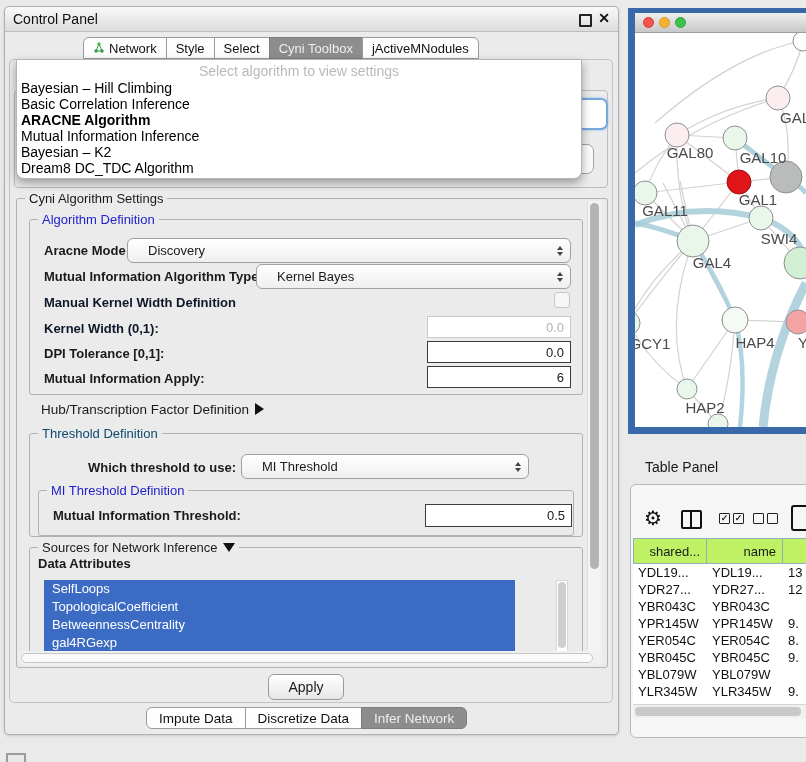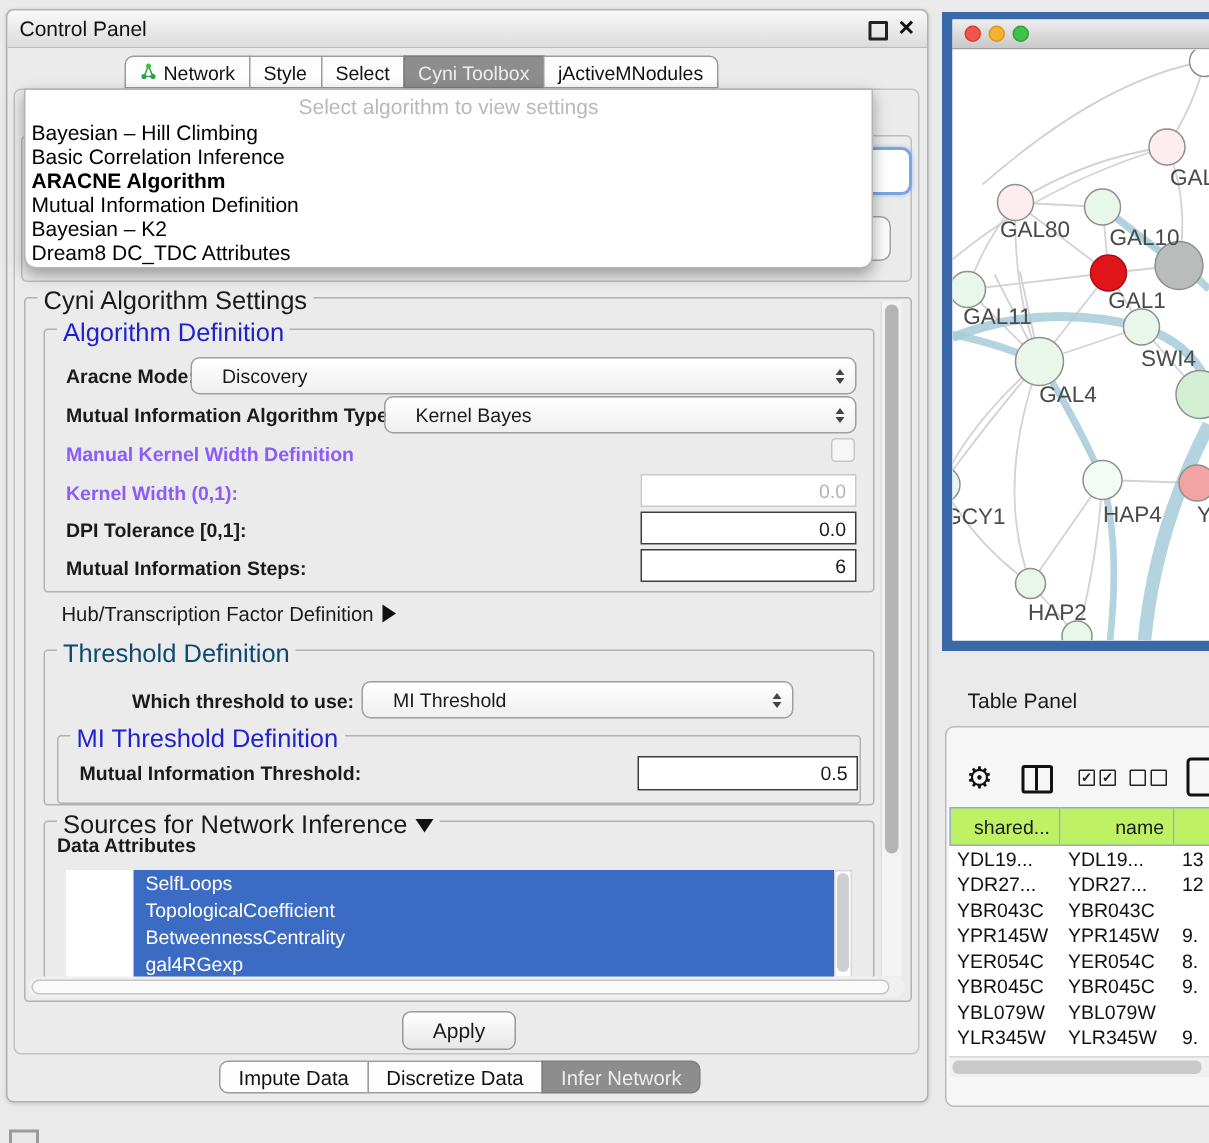--- a/index.html
+++ b/index.html
@@ -32,26 +32,26 @@
                  border:1px solid #a3a3a3;border-radius:7px;z-index:2;}
   
   .algo-dropdown{position:absolute;left:6px;top:-1px;width:564px;height:115px;background:#fff;
                  border:1px solid #b5b5b5;border-radius:0 0 8px 8px;box-shadow:0 4px 10px rgba(0,0,0,.35);
                  z-index:30;padding-top:3px;}
   .dd-placeholder{height:17px;text-align:center;color:#b9b9b9;font-size:14px;line-height:17px;}
   .dd-item{height:16px;line-height:16px;font-size:14px;padding-left:4px;color:#000;}
   .dd-item.bold{font-weight:bold;}
   
   .gbox{position:absolute;border:1px solid #b2b2b2;border-radius:3px;}
-  .legend{position:absolute;top:-8px;left:8px;background:#ebebeb;padding:0 4px;font-size:17px;
+  .legend{position:absolute;top:-8px;left:8px;background:#ebebeb;padding:0 4px;font-size:13px;
           display:flex;align-items:center;gap:5px;white-space:nowrap;}
   .legend.blue{color:#2222cc;}
   .legend.green{color:#0c4a6e;}
   .lbl{position:absolute;font-size:13px;font-weight:bold;white-space:nowrap;}
-  .lbl.dis{color:#8b5cf6;}
+  .lbl.dis{color:#0f172a;}
   .combo{position:absolute;height:25px;background:linear-gradient(#ffffff,#efefef);border:1px solid #a0a0a0;
          border-radius:6px;font-size:13px;display:flex;align-items:center;padding-left:20px;box-sizing:border-box;}
   .spin{position:absolute;right:7px;top:50%;transform:translateY(-50%);display:flex;flex-direction:column;gap:2px;}
   .spin .up{width:0;height:0;border-left:3.5px solid transparent;border-right:3.5px solid transparent;border-bottom:4.5px solid #444;}
   .spin .dn{width:0;height:0;border-left:3.5px solid transparent;border-right:3.5px solid transparent;border-top:4.5px solid #444;}
   .field{position:absolute;height:22px;background:#fff;border:1px solid #3c3c3c;font-size:13px;
          display:flex;align-items:center;justify-content:flex-end;padding:0 6px;box-sizing:border-box;}
   .field.dis{border:1px solid #c9c9c9;color:#b3b3b3;}
   .checkbox{position:absolute;width:14px;height:14px;border:1px solid #c6c6c6;border-radius:3px;background:#f6f6f6;}
   .tri-right{display:inline-block;width:0;height:0;border-top:6px solid transparent;border-bottom:6px solid transparent;border-left:9px solid #111;margin-left:6px;}
@@ -150,23 +150,23 @@
 
       <div class="top-section"></div>
       <div class="focus-combo"></div>
       <div class="partial-combo"></div>
 
       <div class="algo-dropdown">
         <div class="dd-placeholder">Select algorithm to view settings</div>
         <div class="dd-item">Bayesian – Hill Climbing</div>
         <div class="dd-item">Basic Correlation Inference</div>
         <div class="dd-item bold">ARACNE Algorithm</div>
-        <div class="dd-item">Mutual Information Definition</div>
+        <div class="dd-item">Mutual Information Inference</div>
         <div class="dd-item">Bayesian – K2</div>
-        <div class="dd-item">Dream8 DC_TDC Attributes</div>
+        <div class="dd-item">Dream8 DC_TDC Algorithm</div>
       </div>
 
       <div class="gbox" style="left:6px;top:138px;width:590px;height:468px;">
         <span class="legend">Cyni Algorithm Settings</span>
 
         <div class="gbox" style="left:12px;top:20px;width:552px;height:174px;border-radius:3px;">
           <span class="legend blue">Algorithm Definition</span>
 
           <span class="lbl" style="left:14px;top:23px;">Aracne Mode:</span>
           <div class="combo" style="left:97px;top:18px;width:444px;">
@@ -192,21 +192,21 @@
           <span class="lbl dis" style="left:14px;top:101px;">Kernel Width (0,1):</span>
           <div class="field dis" style="left:397px;top:96px;width:144px;">
               <span>0.0</span>
             </div>
 
           <span class="lbl" style="left:14px;top:126px;">DPI Tolerance [0,1]:</span>
           <div class="field" style="left:397px;top:121px;width:144px;">
               <span>0.0</span>
             </div>
 
-          <span class="lbl" style="left:14px;top:151px;">Mutual Information Steps:</span>
+          <span class="lbl" style="left:14px;top:151px;">Mutual Information Apply:</span>
           <div class="field" style="left:397px;top:146px;width:144px;">
               <span>6</span>
             </div>
         </div>
 
         <div class="plain-row" style="left:24px;top:200px;height:20px;">
           <span>Hub/Transcription Factor Definition</span>
           <span class="tri-right"></span>
         </div>
 
@@ -230,21 +230,21 @@
               </div>
           </div>
         </div>
 
         <div class="gbox" style="left:12px;top:348px;width:552px;height:104px;">
           <span class="legend">
             <span>Sources for Network Inference</span>
             <span class="tri-down"></span>
           </span>
           <span class="lbl" style="left:8px;top:8px;">Data Attributes</span>
-          <div class="attr-list" style="left:14px;top:32px;width:471px;height:72px;padding-left:45px;">
+          <div class="attr-list" style="left:14px;top:32px;width:471px;height:72px;">
             <div class="attr-item">SelfLoops</div>
             <div class="attr-item">TopologicalCoefficient</div>
             <div class="attr-item">BetweennessCentrality</div>
             <div class="attr-item">gal4RGexp</div>
           </div>
           <div class="list-scroll" style="left:526px;top:32px;height:72px;">
               <span class="list-thumb"></span>
             </div>
         </div>
 

